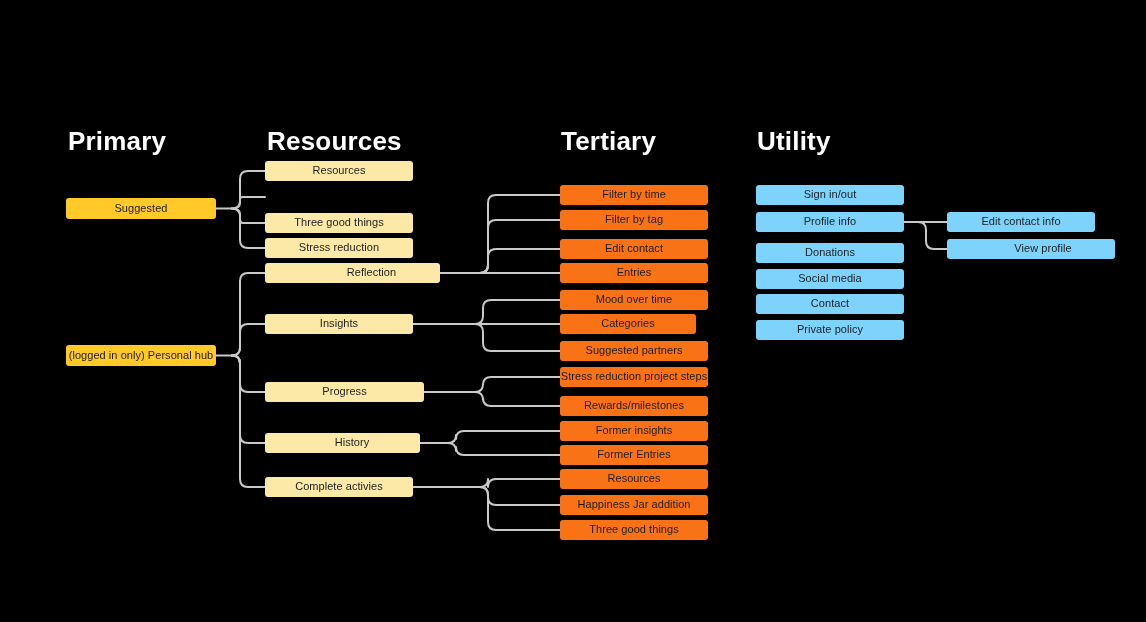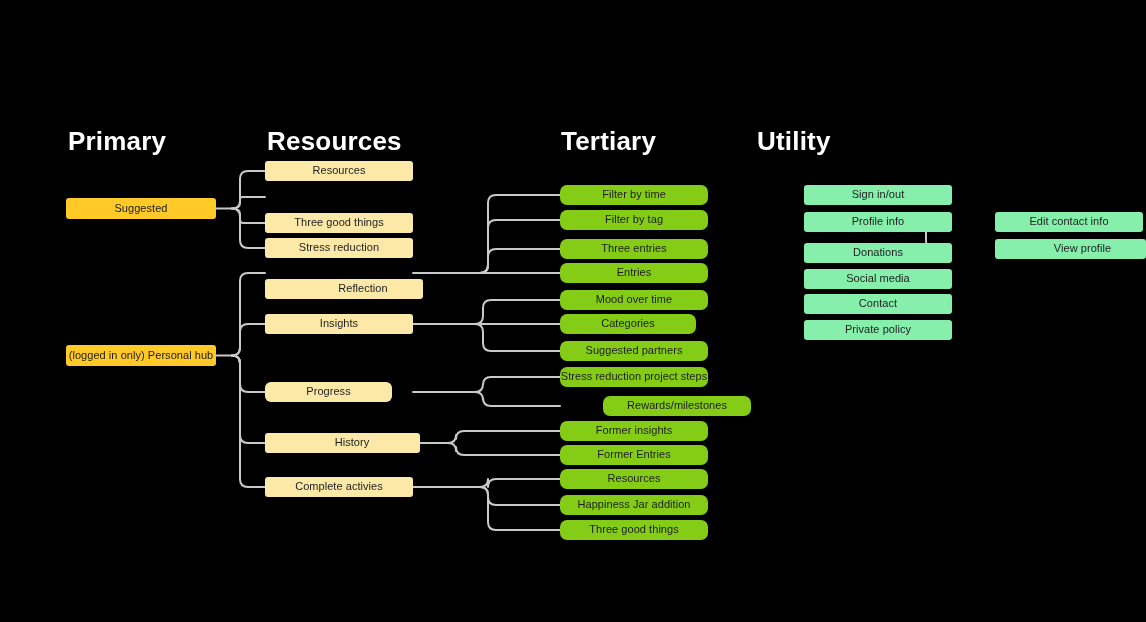--- a/index.html
+++ b/index.html
@@ -52,26 +52,24 @@
   }
   .node.primary {
     background: #FFC928;
     height: 21px;
     line-height: 20px;
   }
   .node.secondary {
     background: #FCE9A8;
   }
   .node.tertiary {
-    background: #84cc16;
-    border-radius: 7px;
+    background: #f97316;
   }
   .node.utility {
-    background: #86efac;
-    margin-left: 48px;
+    background: #7dd3fc;
   }
 </style>
 </head>
 <body>
 
 <div id="canvas">
 
   <svg id="wires" viewBox="0 0 1146 622" xmlns="http://www.w3.org/2000/svg">
     <g fill="none" stroke="#c9c9c9" stroke-width="2" stroke-linecap="round" stroke-linejoin="round">
 
@@ -122,44 +120,44 @@
   <div class="col-header" style="left:267px; top:128px;">Resources</div>
   <div class="col-header" style="left:561px; top:128px;">Tertiary</div>
   <div class="col-header" style="left:757px; top:128px;">Utility</div>
 
   <div class="node primary" style="left:66px; top:198px; width:150px;">Suggested</div>
   <div class="node primary" style="left:66px; top:345px; width:150px;">(logged in only) Personal hub</div>
 
   <div class="node secondary" style="left:265px; top:161px; width:148px;">Resources</div>
   <div class="node secondary" style="left:265px; top:213px; width:148px;">Three good things</div>
   <div class="node secondary" style="left:265px; top:238px; width:148px;">Stress reduction</div>
-  <div class="node secondary" style="left:265px; top:279px; width:158px;padding-left:38px;">Reflection</div>
+  <div class="node secondary" style="left:265px; top:263px; width:175px;padding-left:38px;">Reflection</div>
   <div class="node secondary" style="left:265px; top:314px; width:148px;">Insights</div>
-  <div class="node secondary" style="left:265px; top:382px; width:127px;border-radius:6px;">Progress</div>
+  <div class="node secondary" style="left:265px; top:382px; width:159px;">Progress</div>
   <div class="node secondary" style="left:265px; top:433px; width:155px;padding-left:19px;">History</div>
   <div class="node secondary" style="left:265px; top:477px; width:148px;">Complete activies</div>
 
   <div class="node tertiary" style="left:560px; top:185px; width:148px;">Filter by time</div>
   <div class="node tertiary" style="left:560px; top:210px; width:148px;">Filter by tag</div>
-  <div class="node tertiary" style="left:560px; top:239px; width:148px;">Three entries</div>
+  <div class="node tertiary" style="left:560px; top:239px; width:148px;">Edit contact</div>
   <div class="node tertiary" style="left:560px; top:263px; width:148px;">Entries</div>
   <div class="node tertiary" style="left:560px; top:290px; width:148px;">Mood over time</div>
   <div class="node tertiary" style="left:560px; top:314px; width:136px;">Categories</div>
   <div class="node tertiary" style="left:560px; top:341px; width:148px;">Suggested partners</div>
   <div class="node tertiary" style="left:560px; top:367px; width:148px;">Stress reduction project steps</div>
-  <div class="node tertiary" style="left:560px; top:396px; width:148px;margin-left:43px;">Rewards/milestones</div>
+  <div class="node tertiary" style="left:560px; top:396px; width:148px;">Rewards/milestones</div>
   <div class="node tertiary" style="left:560px; top:421px; width:148px;">Former insights</div>
   <div class="node tertiary" style="left:560px; top:445px; width:148px;">Former Entries</div>
   <div class="node tertiary" style="left:560px; top:469px; width:148px;">Resources</div>
   <div class="node tertiary" style="left:560px; top:495px; width:148px;">Happiness Jar addition</div>
   <div class="node tertiary" style="left:560px; top:520px; width:148px;">Three good things</div>
 
   <div class="node utility" style="left:756px; top:185px; width:148px;">Sign in/out</div>
   <div class="node utility" style="left:756px; top:212px; width:148px;">Profile info</div>
   <div class="node utility" style="left:756px; top:243px; width:148px;">Donations</div>
   <div class="node utility" style="left:756px; top:269px; width:148px;">Social media</div>
   <div class="node utility" style="left:756px; top:294px; width:148px;">Contact</div>
   <div class="node utility" style="left:756px; top:320px; width:148px;">Private policy</div>
 
   <div class="node utility" style="left:947px; top:212px; width:148px;">Edit contact info</div>
-  <div class="node utility" style="left:947px; top:239px; width:151px;padding-left:24px;">View profile</div>
+  <div class="node utility" style="left:947px; top:239px; width:168px;padding-left:24px;">View profile</div>
 
 </div>
 
 </body></html>

